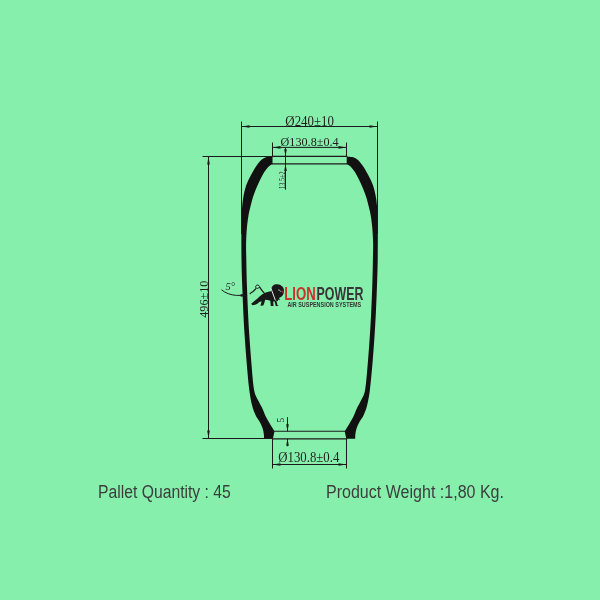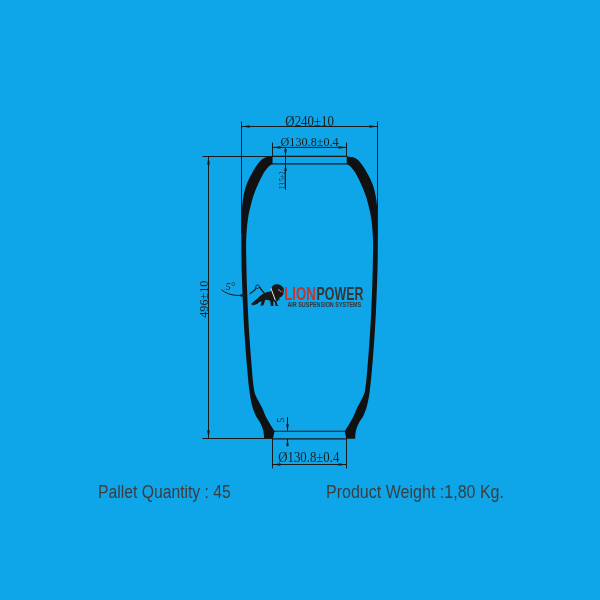--- a/index.html
+++ b/index.html
@@ -1,16 +1,16 @@
 <!DOCTYPE html>
 <html><head>
 <meta charset="utf-8">
 <style>
   html,body{margin:0;padding:0;background:#ffffff;}
-  #page{position:relative;width:600px;height:600px;background:#0ea5e9;overflow:hidden;}
+  #page{position:relative;width:600px;height:600px;background:#86efac;overflow:hidden;}
   svg{display:block;}
   .dim{font-family:"Liberation Serif",serif;fill:#1e1e1e;}
   .lbl{font-family:"Liberation Sans",sans-serif;fill:#3d3d3d;}
 </style>
 </head>
 <body>
 <div id="page">
 <svg width="600" height="600" viewBox="0 0 600 600">
 
   <path d="M 272.5,156.6 C 271.0,156.9 266.3,156.8 263.7,158.2 C 261.1,159.6 259.1,162.2 257.0,165.0 C 254.9,167.8 252.8,171.7 251.0,175.0 C 249.2,178.3 247.5,181.7 246.3,185.0 C 245.1,188.3 244.4,191.7 243.7,195.0 C 243.0,198.3 242.6,201.7 242.3,205.0 C 242.0,208.3 242.0,210.8 241.8,215.0 C 241.7,219.2 241.5,222.5 241.4,230.0 C 241.3,237.5 241.4,250.8 241.5,260.0 C 241.6,269.2 241.9,276.7 242.2,285.0 C 242.5,293.3 242.8,301.7 243.2,310.0 C 243.6,318.3 244.0,326.3 244.6,335.0 C 245.2,343.7 245.8,352.8 246.6,362.0 C 247.4,371.2 248.4,382.8 249.3,390.0 C 250.2,397.2 251.0,400.8 252.0,405.0 C 253.0,409.2 254.2,412.2 255.5,415.0 C 256.8,417.8 258.3,419.3 259.5,421.5 C 260.7,423.7 261.8,425.9 262.5,428.0 C 263.2,430.1 263.6,432.2 263.8,434.0 C 264.1,435.8 264.0,437.9 264.0,438.7 L 272.9,438.7 L 274.5,431.2 C 273.8,430.0 271.4,426.4 270.0,424.0 C 268.6,421.6 267.3,419.6 266.0,417.0 C 264.7,414.4 263.6,411.2 262.4,408.5 C 261.1,405.8 259.9,404.1 258.5,401.0 C 257.1,397.9 255.3,396.5 254.1,390.0 C 252.9,383.5 252.1,371.2 251.3,362.0 C 250.5,352.8 249.9,343.7 249.3,335.0 C 248.7,326.3 248.3,318.3 247.9,310.0 C 247.5,301.7 247.2,293.3 246.9,285.0 C 246.6,276.7 246.4,267.0 246.3,260.0 C 246.2,253.0 246.0,248.3 246.1,243.0 C 246.2,237.7 246.5,232.5 246.9,228.0 C 247.3,223.5 247.8,219.7 248.4,216.0 C 249.0,212.3 249.8,209.2 250.6,206.0 C 251.4,202.8 252.0,200.0 253.0,197.0 C 254.0,194.0 255.2,190.8 256.4,188.0 C 257.6,185.2 258.7,182.6 260.0,180.0 C 261.3,177.4 262.5,174.8 264.0,172.5 C 265.5,170.2 267.6,167.6 269.0,166.2 C 270.4,164.8 271.9,164.5 272.5,164.2 Z" fill="#111111"></path>

